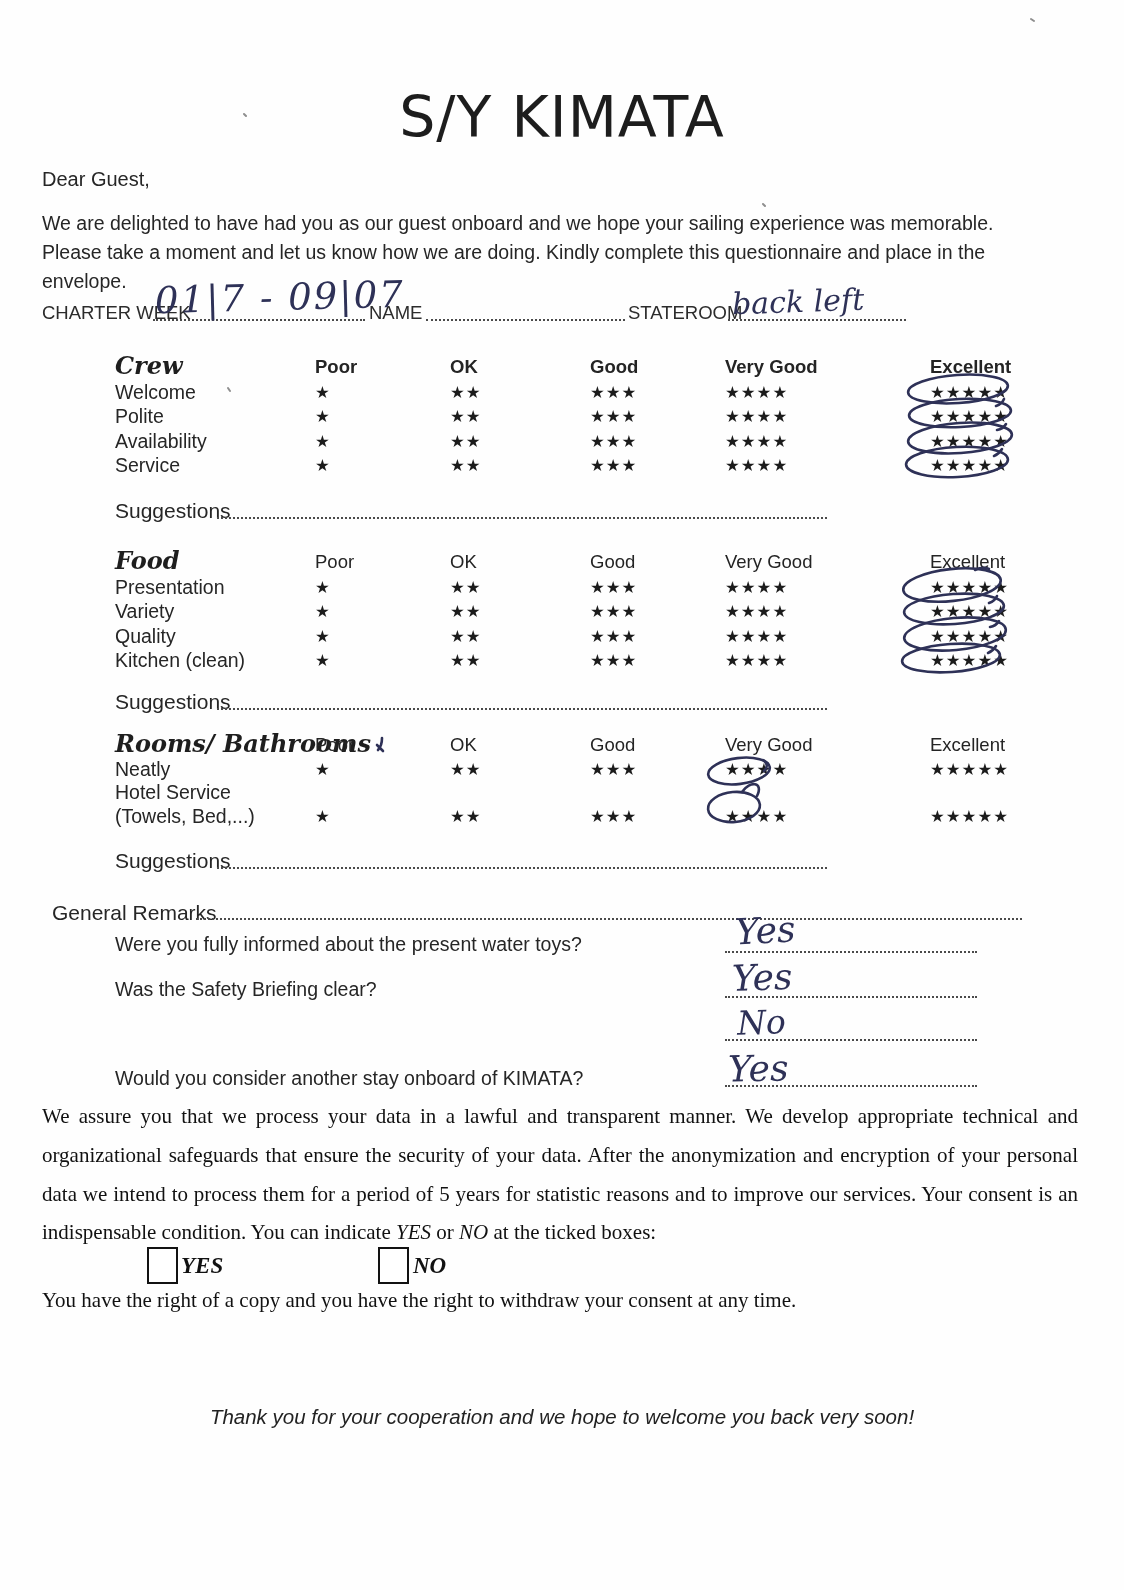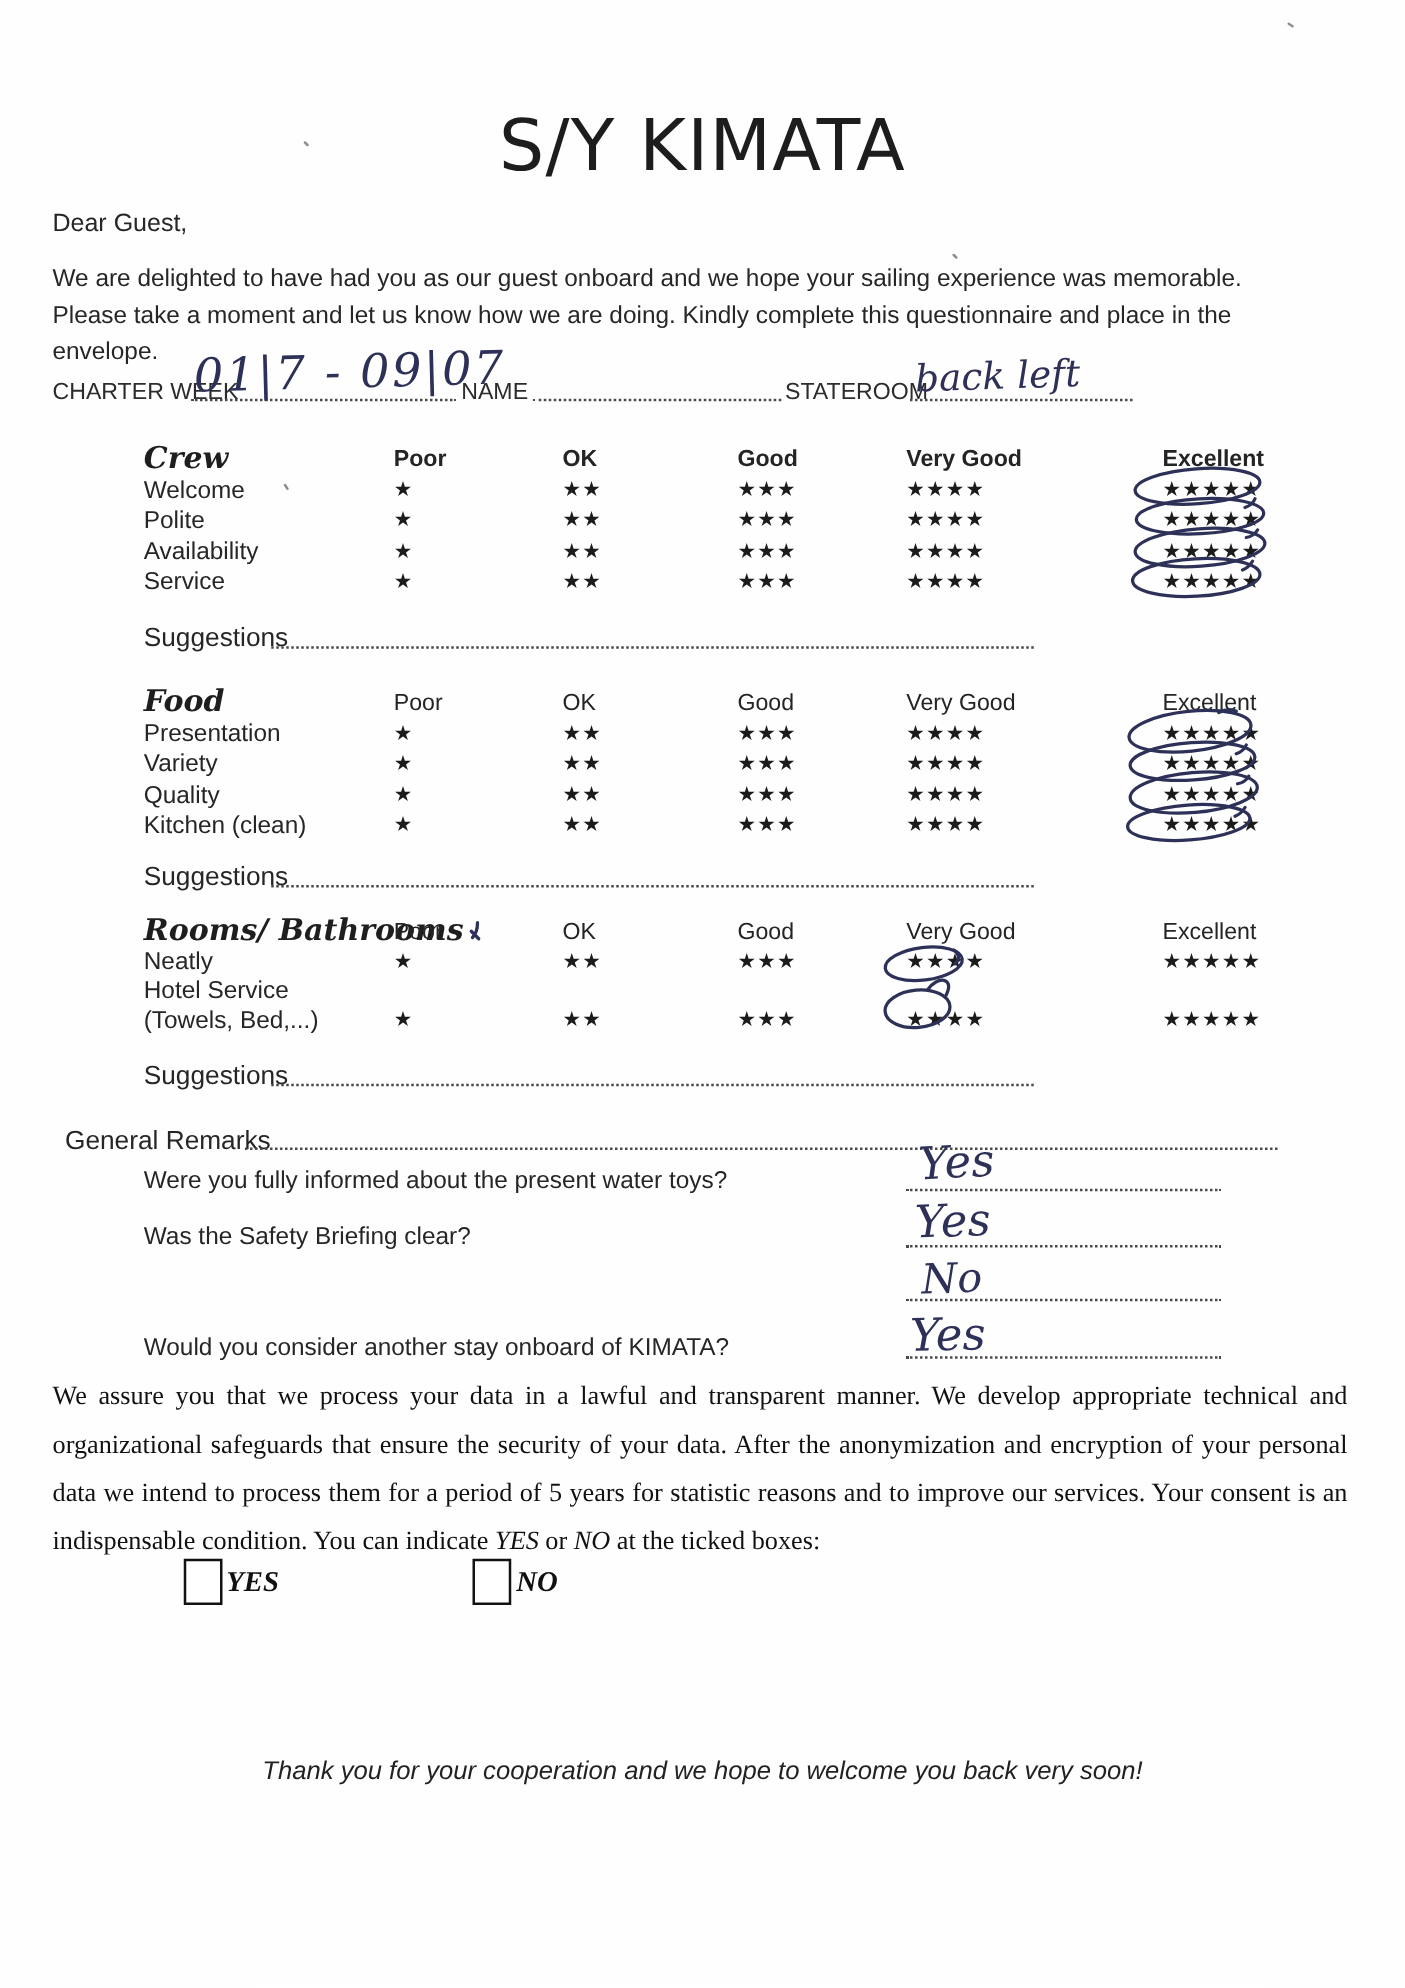--- a/index.html
+++ b/index.html
@@ -244,20 +244,21 @@
     <span>or</span>
     <i>NO</i>
     <span>at the ticked boxes:</span>
   </div>
 
   <div class="cb" style="left:147px"></div>
   <div class="cb-label" style="left:181px">YES</div>
   <div class="cb" style="left:378px"></div>
   <div class="cb-label" style="left:413px">NO</div>
 
+  <div class="rights">You have the right of a copy and you have the right to withdraw your consent at any time.</div>
 
   <div class="footer">Thank you for your cooperation and we hope to welcome you back very soon!</div>
 
   <svg class="inkoverlay" width="1124" height="1590" viewBox="0 0 1124 1590" fill="none" stroke="#2e3157" stroke-width="2.6" stroke-linecap="round">
 
     <g>
       <ellipse cx="958" cy="389" rx="50" ry="14" transform="rotate(-4 958 389)"></ellipse>
       <ellipse cx="960" cy="413" rx="51" ry="14" transform="rotate(-3 960 413)"></ellipse>
       <ellipse cx="960" cy="438" rx="52" ry="15" transform="rotate(-4 960 438)"></ellipse>
       <ellipse cx="957" cy="462" rx="51" ry="15" transform="rotate(-3 957 462)"></ellipse>

